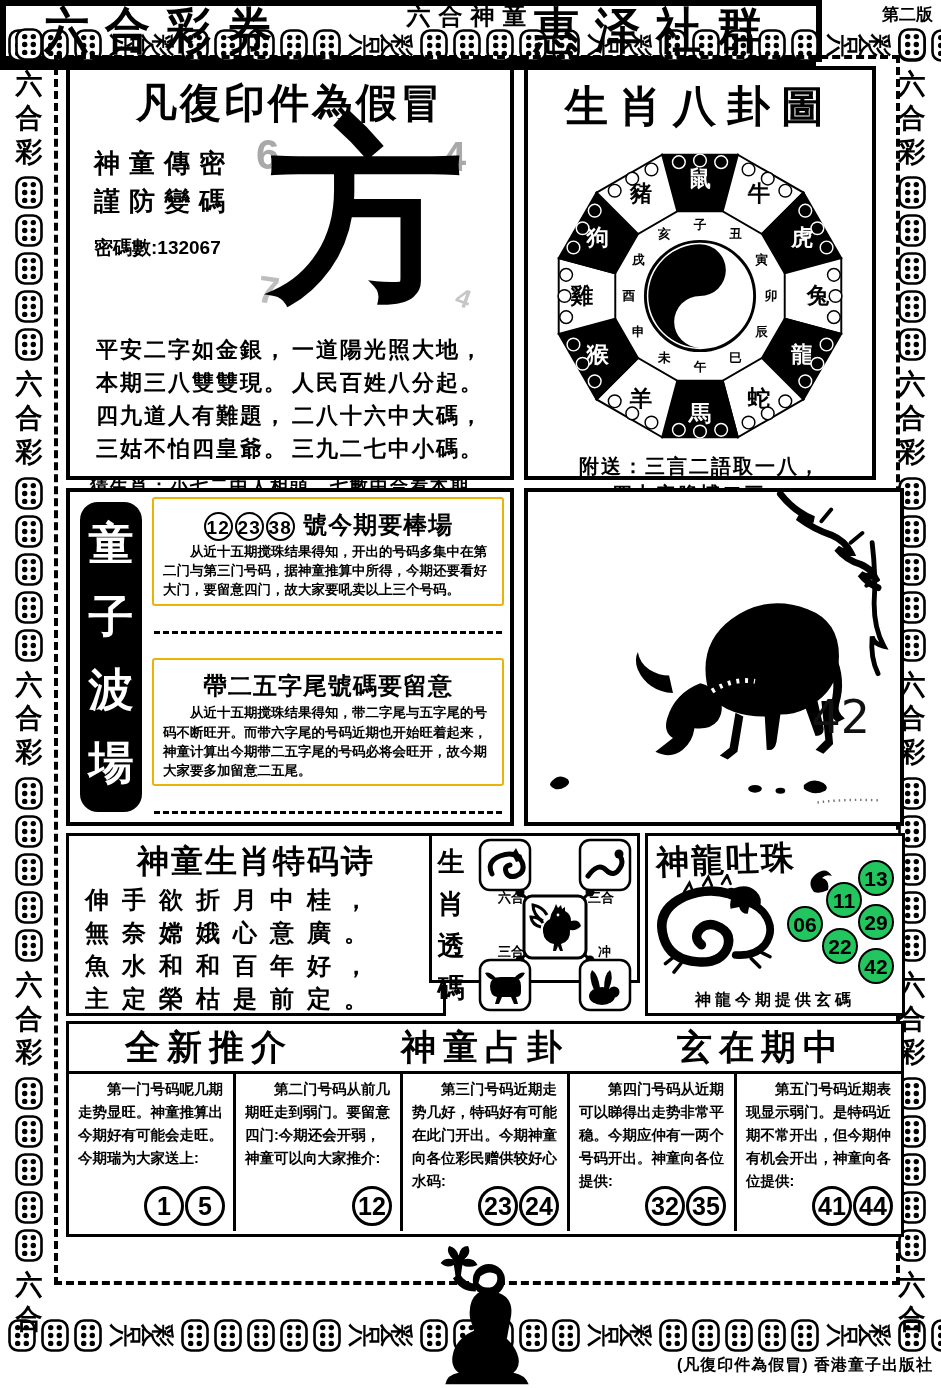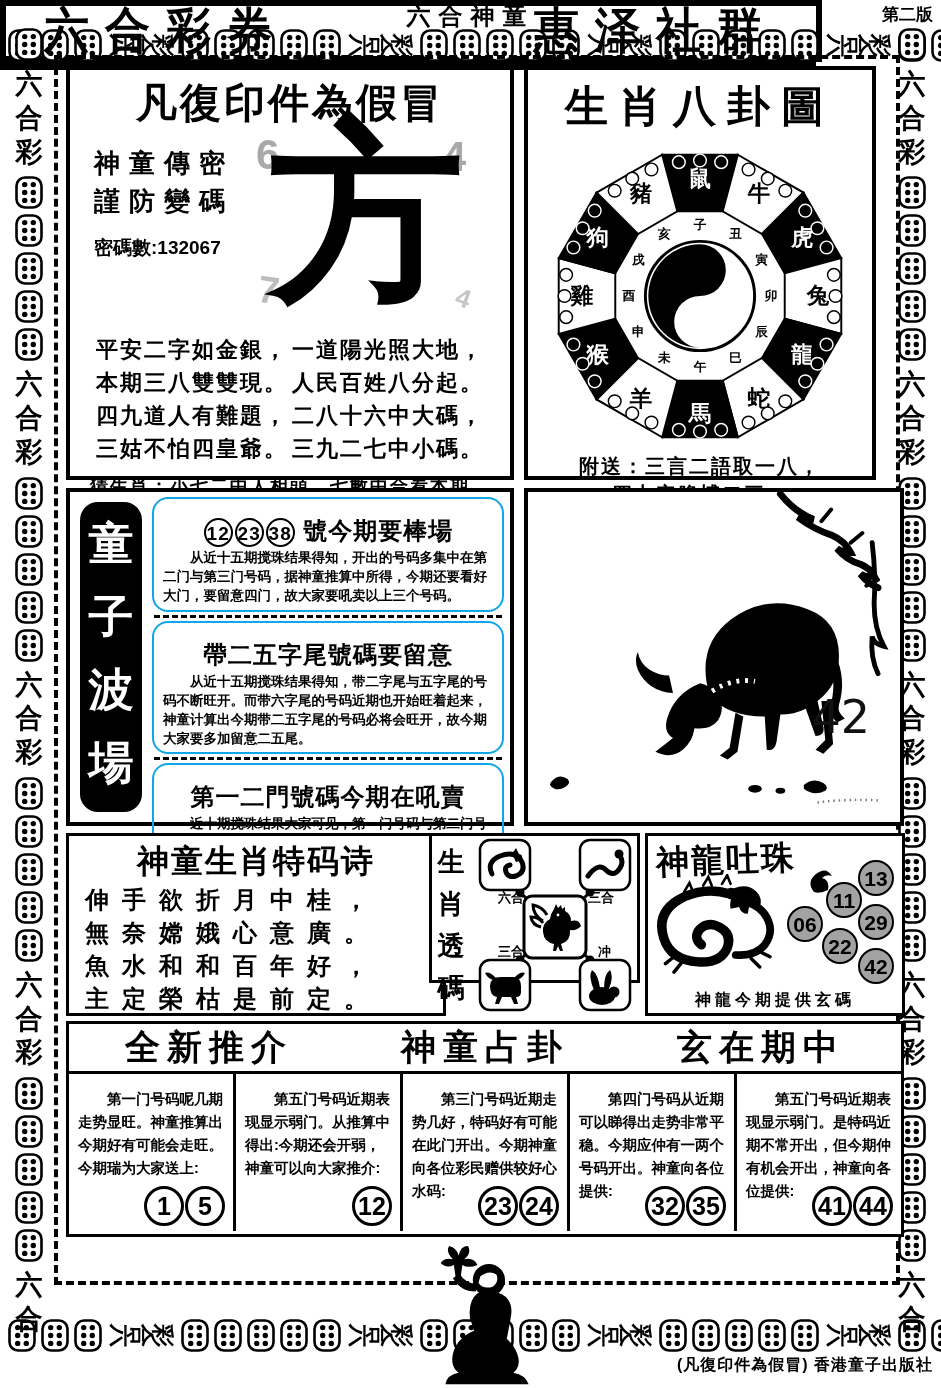--- a/index.html
+++ b/index.html
@@ -59,21 +59,21 @@
   #bagua-svg{display:block;margin:4px auto 0;}
   .b-foot{text-align:center;font-size:20px;font-weight:900;line-height:1.4;letter-spacing:2px;}
 
   
   #boxC{left:66px;top:488px;width:448px;height:338px;}
   .c-label{position:absolute;left:10px;top:10px;width:62px;height:310px;background:#000;color:#fff;
            border-radius:18px;font-size:45px;font-weight:900;text-align:center;word-break:break-all;
            line-height:1.62;padding-top:6px;}
   .c-tips{position:absolute;left:82px;top:5px;right:6px;bottom:5px;display:flex;
           flex-direction:column;justify-content:space-between;}
-  .tip{border:2px solid #0ea5e9;border-radius:16px;padding:16px 9px 4px;}
+  .tip{border:2px solid #eab308;border-radius:3px;padding:10px 9px 4px;}
   .tip-sep{border-top:3px dashed #000;margin:3px 2px;}
   .tip-title{text-align:center;font-size:24px;font-weight:900;letter-spacing:1px;white-space:nowrap;}
   .tip-num{display:inline-block;width:29px;height:29px;border:2px solid #000;border-radius:50%;
            font-size:19px;line-height:27px;text-align:center;font-weight:900;margin:0 1px;vertical-align:middle;}
   .tip-body{font-size:13.5px;font-weight:bold;line-height:1.42;text-indent:2em;margin-top:1px;}
 
   
   #boxD{left:524px;top:488px;width:380px;height:338px;}
   #boxD svg{position:absolute;left:0;top:0;}
   .d-num{position:absolute;right:30px;top:198px;font-size:46px;color:#111;
@@ -91,36 +91,36 @@
            text-align:center;word-break:break-all;line-height:1.55;}
   #f-diagram{position:absolute;left:38px;top:2px;}
 
   
   #boxG{left:645px;top:833px;width:260px;height:183px;border-width:3px;}
   .g-title{position:absolute;left:8px;top:2px;font-size:33px;font-weight:900;letter-spacing:2px;
            transform:rotate(-2deg);font-family:"DejaVu Serif",serif;}
   #g-dragon{position:absolute;left:2px;top:38px;}
   #g-flame{position:absolute;left:160px;top:34px;}
   .g-num{position:absolute;width:36px;height:36px;border:2.5px solid #000;border-radius:50%;
-         text-align:center;line-height:33px;font-size:21px;font-weight:900;background:#a3a3a3;}
+         text-align:center;line-height:33px;font-size:21px;font-weight:900;background:#22c55e;}
   .g-num-0{left:210px;top:24px;}
   .g-num-1{left:178px;top:46px;}
   .g-num-2{left:139px;top:70px;}
   .g-num-3{left:210px;top:68px;}
   .g-num-4{left:174px;top:92px;}
   .g-num-5{left:210px;top:112px;}
   .g-caption{position:absolute;left:0;right:0;bottom:2px;text-align:center;font-size:16px;
              font-weight:900;letter-spacing:4px;}
 
   
   #boxH{left:66px;top:1021px;width:838px;height:216px;border-width:3px;}
   .h-header{height:50px;border-bottom:3px solid #000;display:flex;align-items:center;
             justify-content:space-between;padding:0 56px;font-size:35px;font-weight:900;letter-spacing:7px;}
   .h-cols{display:flex;height:157px;}
-  .h-col{flex:1;border-right:3px solid #000;padding:14px 9px;position:relative;}
+  .h-col{flex:1;border-right:3px solid #000;padding:4px 9px;position:relative;}
   .h-col:last-child{border-right:none;}
   .h-text{font-size:14.5px;font-weight:bold;line-height:1.58;text-indent:2em;}
   .h-nums{position:absolute;right:8px;bottom:5px;display:flex;gap:1px;}
   .h-num{width:40px;height:40px;border:3px solid #000;border-radius:50%;text-align:center;
          line-height:35px;font-size:25px;font-weight:900;background:#fff;}
 
   
   #boxI{left:70px;top:1246px;width:822px;height:62px;border:6px solid #000;
         box-shadow:-6px 8px 0 #000;display:flex;align-items:center;justify-content:space-between;
         padding:0 38px;}
@@ -1263,24 +1263,20 @@
           <span data-name="tip-1-title-text">號今期要棒場</span>
         </div>
         <div class="tip-body" data-name="tip-1-body">从近十五期搅珠结果得知，开出的号码多集中在第二门与第三门号码，据神童推算中所得，今期还要看好大门，要留意四门，故大家要吼卖以上三个号码。</div>
       </div>
       <div class="tip-sep" data-name="dashed-separator"></div>
       <div class="tip" data-name="tip-box-2">
         <div class="tip-title" data-name="tip-2-title">帶二五字尾號碼要留意</div>
         <div class="tip-body" data-name="tip-2-body">从近十五期搅珠结果得知，带二字尾与五字尾的号码不断旺开。而带六字尾的号码近期也开始旺着起来，神童计算出今期带二五字尾的号码必将会旺开，故今期大家要多加留意二五尾。</div>
       </div>
       <div class="tip-sep" data-name="dashed-separator"></div>
-      <div class="tip" data-name="tip-box-3">
-        <div class="tip-title" data-name="tip-3-title">第一二門號碼今期在吼賣</div>
-        <div class="tip-body" data-name="tip-3-body">近十期搅珠结果大家可见，第一门号码与第二门号码近这几期经常旺开，还可再捧，神童今期特别提醒大家要吼卖的一二门号码。留意08号与16两个号码会开出</div>
-      </div>
     </div>
   </div>
 
   <div id="boxD" class="box" data-name="ink-painting-section">
     <svg width="372" height="330" viewBox="0 0 380 338" data-name="buffalo-ink-painting">
       <g stroke="#000" fill="none" stroke-linecap="round">
         <path d="M258 2 q14 18 34 26 q-10 0-16-2 q16 12 34 18 q14 6 20 18 q-8 0-14-4 q10 12 24 16 q10 4 14 12 q-8 2-14-2 q8 10 18 14" stroke-width="7"></path>
         <path d="M352 52 q4 34 2 62 q0 26 10 44 q-10-2-12-10 q-2 22 6 38" stroke-width="5"></path>
         <path d="M300 30 l10-12 M330 52 l12-10 M346 96 l12-6" stroke-width="4"></path>
       </g>
@@ -1404,21 +1400,21 @@
     </div>
     <div class="h-cols" data-name="five-doors-columns">
       <div class="h-col" data-name="door-column-1">
         <div class="h-text" data-name="door-1-text">第一门号码呢几期走势显旺。神童推算出今期好有可能会走旺。今期瑞为大家送上:</div>
         <div class="h-nums" data-name="door-1-numbers">
           <span class="h-num" data-name="circled-number">1</span>
           <span class="h-num" data-name="circled-number">5</span>
         </div>
       </div>
       <div class="h-col" data-name="door-column-2">
-        <div class="h-text" data-name="door-2-text">第五门号码近期表现显示弱门。从推算中得出:今期还会开弱，神童可以向大家推介:</div>
+        <div class="h-text" data-name="door-2-text">第二门号码从前几期旺走到弱门。要留意四门:今期还会开弱，神童可以向大家推介:</div>
         <div class="h-nums" data-name="door-2-numbers">
           <span class="h-num" data-name="circled-number">12</span>
         </div>
       </div>
       <div class="h-col" data-name="door-column-3">
         <div class="h-text" data-name="door-3-text">第三门号码近期走势几好，特码好有可能在此门开出。今期神童向各位彩民赠供较好心水码:</div>
         <div class="h-nums" data-name="door-3-numbers">
           <span class="h-num" data-name="circled-number">23</span>
           <span class="h-num" data-name="circled-number">24</span>
         </div>

